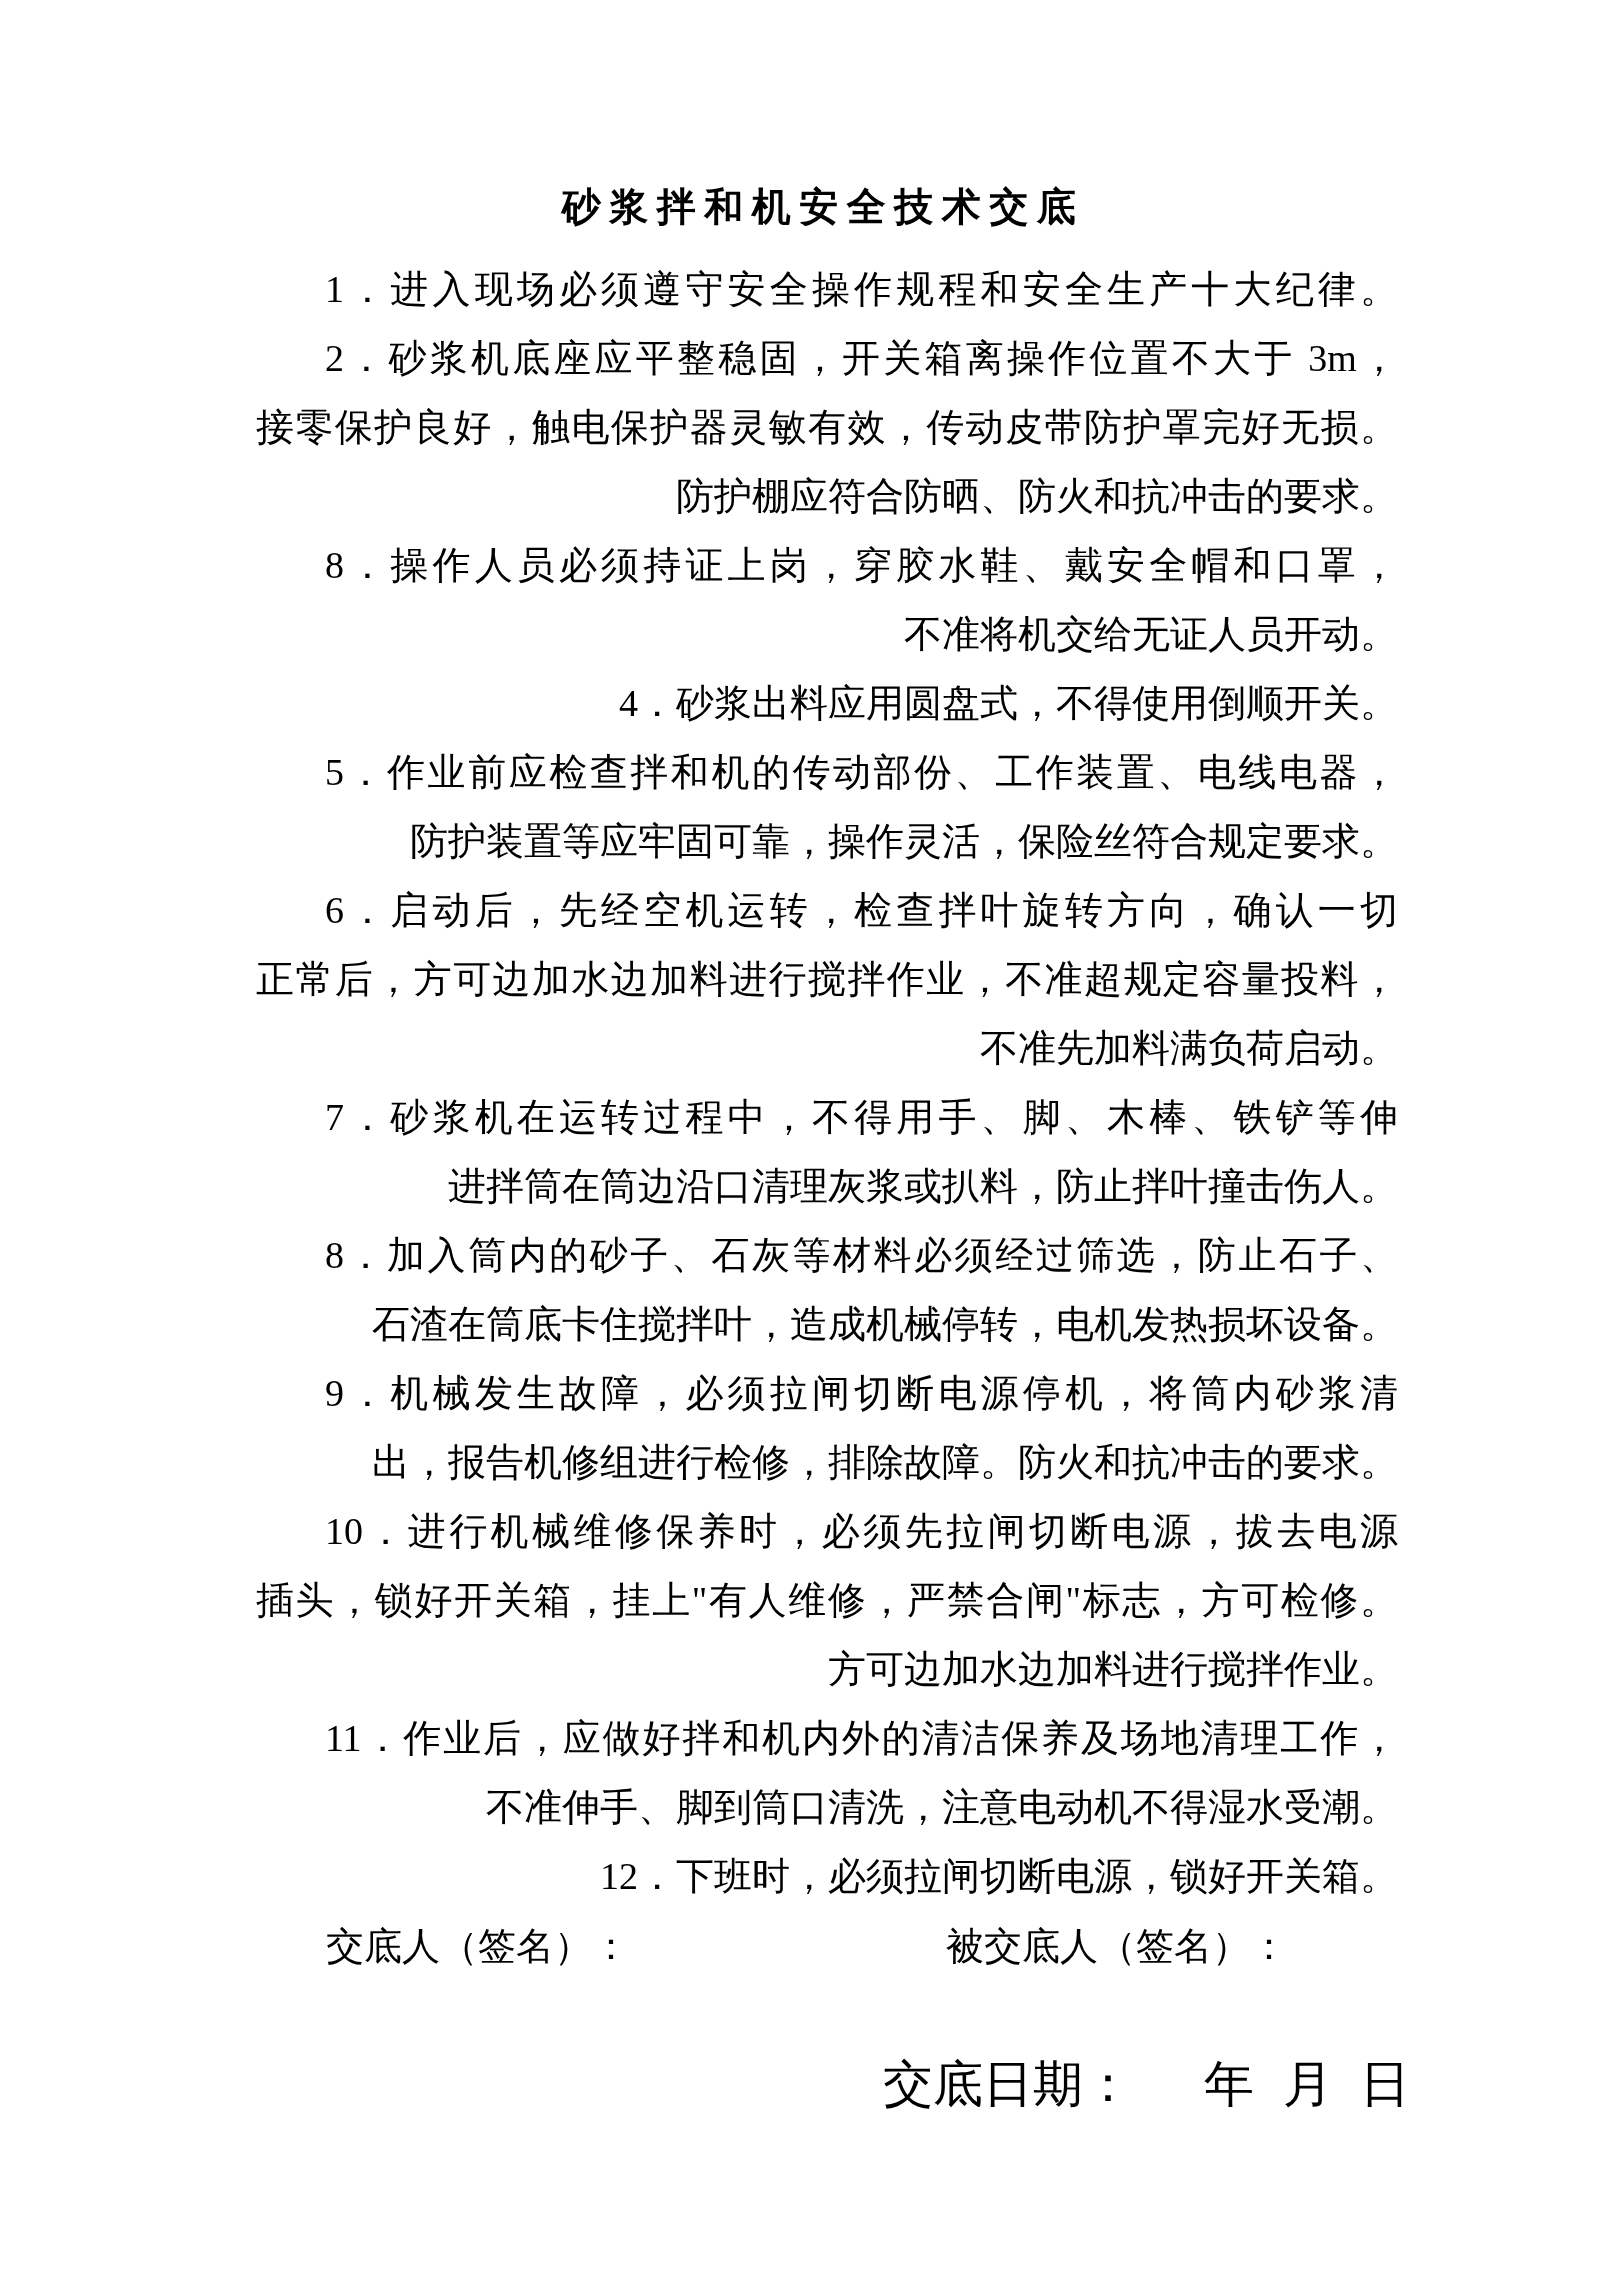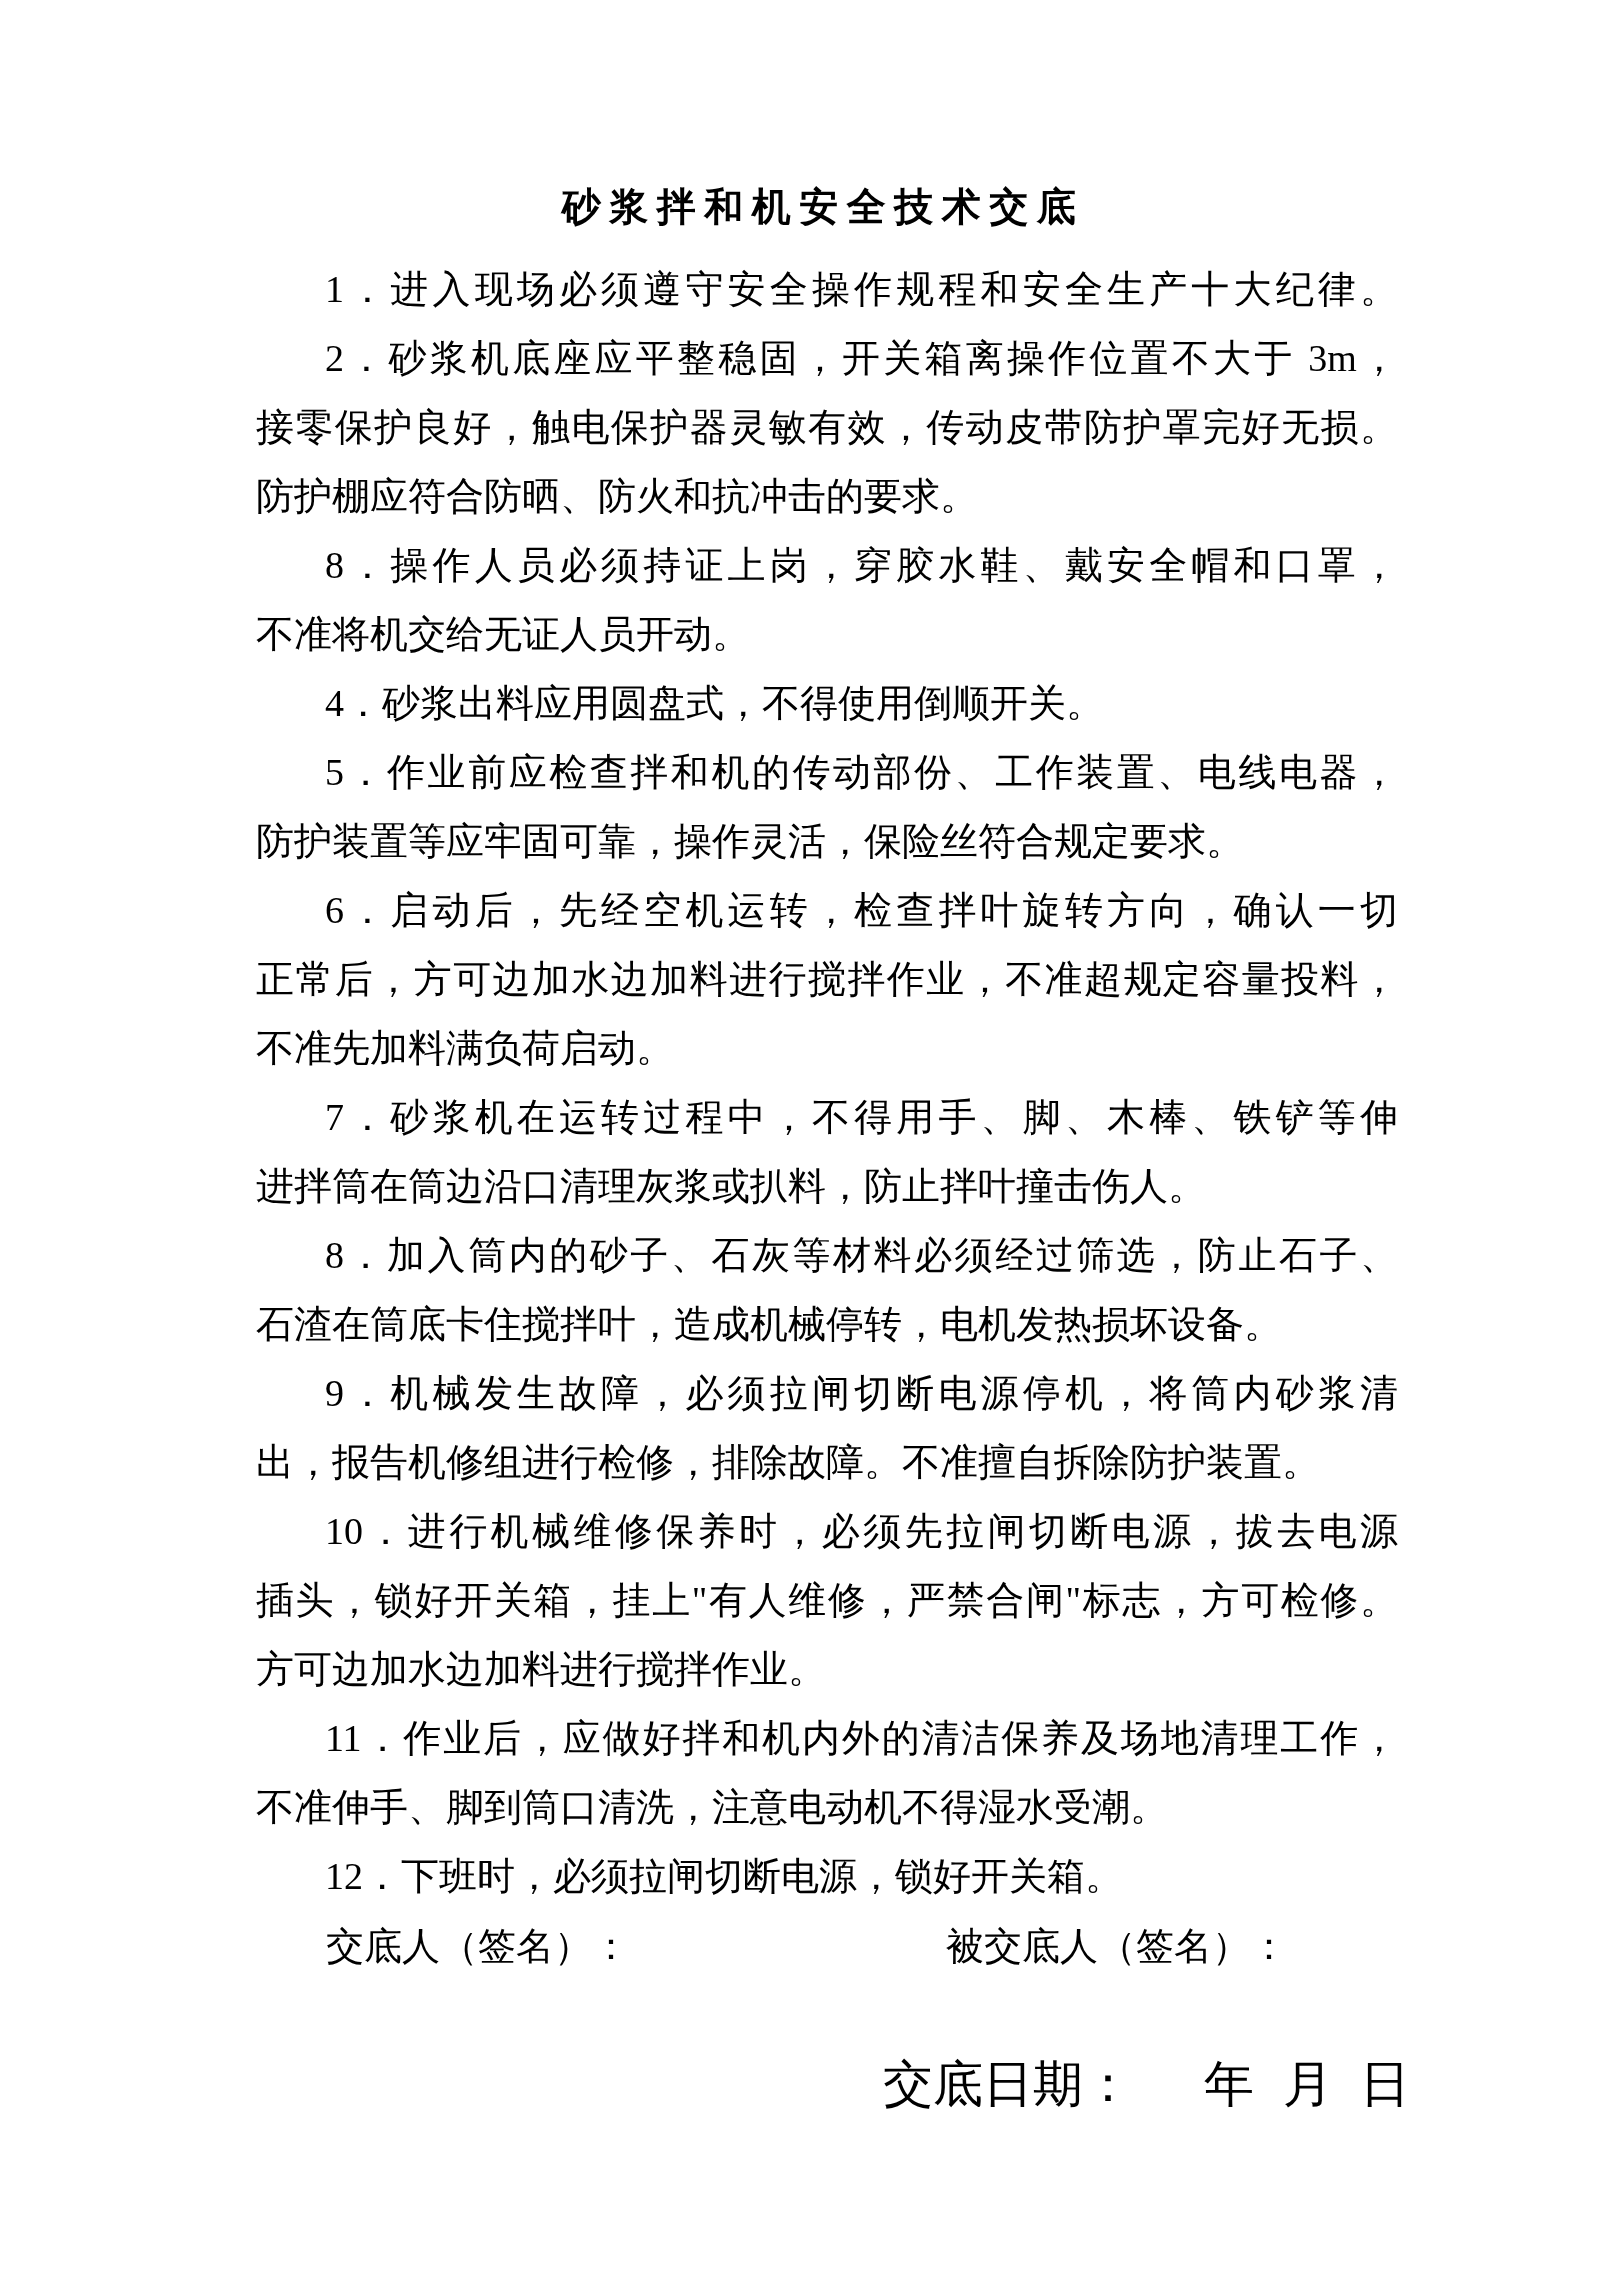--- a/index.html
+++ b/index.html
@@ -34,21 +34,21 @@
   .lines {
     position: absolute;
     left: 256px;
     top: 255px;
     width: 1142px;
   }
   .line {
     height: 69px;
     line-height: 69px;
     font-size: 38px;
-    text-align: left;
+    text-align: right;
     white-space: nowrap;
   }
   .line.justify {
     white-space: normal;
     text-align: justify;
     text-align-last: justify;
     text-justify: inter-character;
   }
   .line.indent {
     text-indent: 69px;
@@ -96,21 +96,21 @@
       <div class="line indent justify">5．作业前应检查拌和机的传动部份、工作装置、电线电器，</div>
       <div class="line">防护装置等应牢固可靠，操作灵活，保险丝符合规定要求。</div>
       <div class="line indent justify">6．启动后，先经空机运转，检查拌叶旋转方向，确认一切</div>
       <div class="line justify">正常后，方可边加水边加料进行搅拌作业，不准超规定容量投料，</div>
       <div class="line">不准先加料满负荷启动。</div>
       <div class="line indent justify">7．砂浆机在运转过程中，不得用手、脚、木棒、铁铲等伸</div>
       <div class="line">进拌筒在筒边沿口清理灰浆或扒料，防止拌叶撞击伤人。</div>
       <div class="line indent justify">8．加入筒内的砂子、石灰等材料必须经过筛选，防止石子、</div>
       <div class="line">石渣在筒底卡住搅拌叶，造成机械停转，电机发热损坏设备。</div>
       <div class="line indent justify">9．机械发生故障，必须拉闸切断电源停机，将筒内砂浆清</div>
-      <div class="line">出，报告机修组进行检修，排除故障。不准擅自拆除防护装置。</div>
+      <div class="line">出，报告机修组进行检修，排除故障。防火和抗冲击的要求。</div>
       <div class="line indent justify">10．进行机械维修保养时，必须先拉闸切断电源，拔去电源</div>
       <div class="line justify">插头，锁好开关箱，挂上"有人维修，严禁合闸"标志，方可检修。</div>
       <div class="line">方可边加水边加料进行搅拌作业。</div>
       <div class="line indent justify">11．作业后，应做好拌和机内外的清洁保养及场地清理工作，</div>
       <div class="line">不准伸手、脚到筒口清洗，注意电动机不得湿水受潮。</div>
       <div class="line indent">12．下班时，必须拉闸切断电源，锁好开关箱。</div>
     </div>
 
   <div class="sig-line">
     <span class="sig-left">交底人（签名）：</span>

